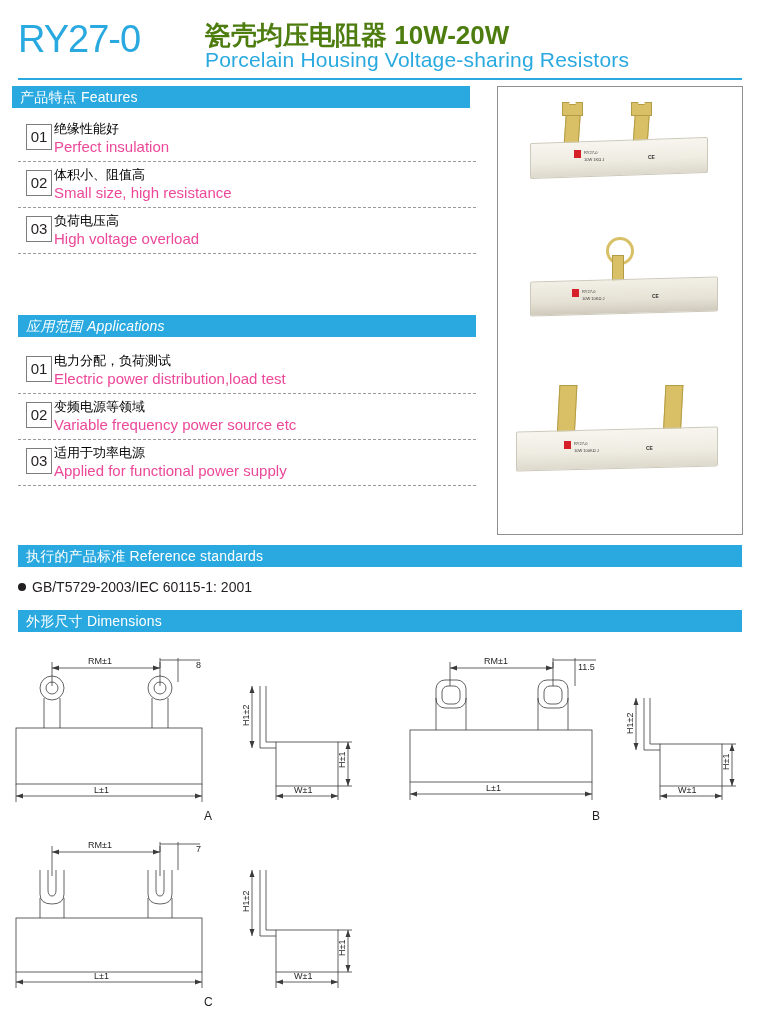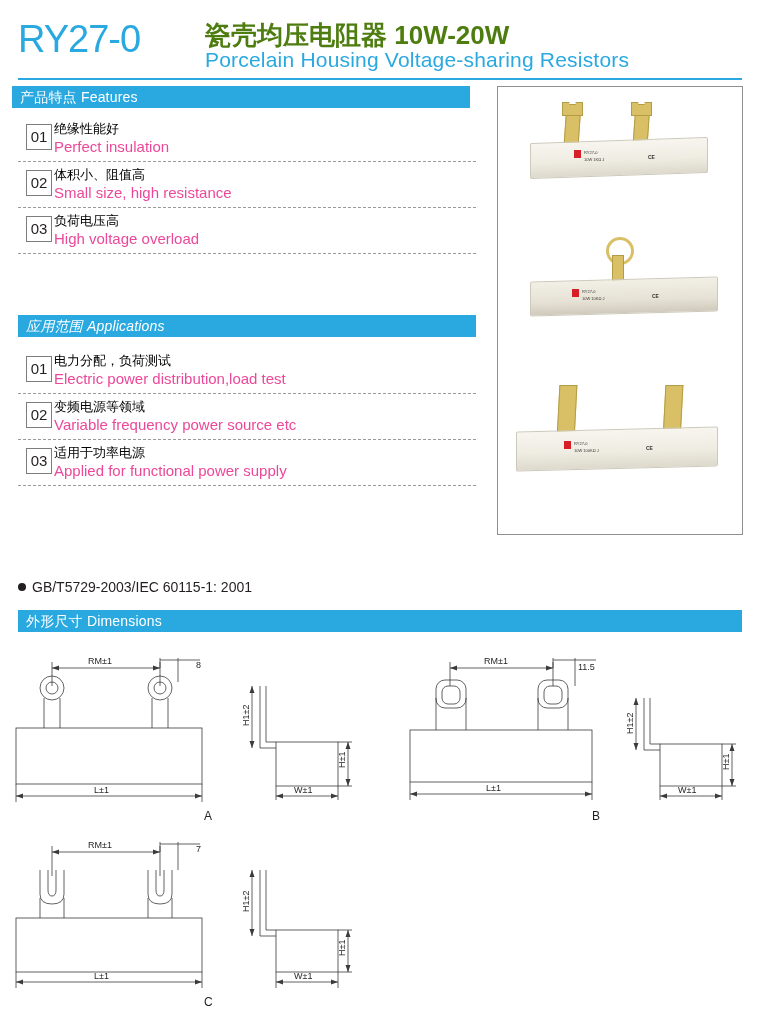--- a/index.html
+++ b/index.html
@@ -186,20 +186,21 @@
       <div class="lug" style="left:148px;top:6px;width:16px;height:52px;transform:skewX(-3deg);"></div>
       <div class="res-body" style="left:0px;top:50px;width:200px;height:38px;transform:skewY(-1.5deg);"></div>
       <div class="res-logo" style="left:48px;top:62px;"></div>
       <div class="res-label" style="left:58px;top:62px;">RY27-0</div>
       <div class="res-label" style="left:58px;top:69px;">10W 100KΩ J</div>
       <div class="res-ce" style="left:130px;top:66px;">CE</div>
     </div>
 
   </div>
 
+  <div class="bar" style="left:18px;top:545px;width:724px;">执行的产品标准 Reference standards</div>
   <div class="std-line" style="top:579px;">
     <span class="bullet"></span><span>GB/T5729-2003/IEC 60115-1: 2001</span>
   </div>
 
   <div class="bar" style="left:18px;top:610px;width:724px;">外形尺寸 Dimensions</div>
 
   <div class="dimarea">
     <svg width="760" height="383" viewBox="0 0 760 383" xmlns="http://www.w3.org/2000/svg">
       <g stroke="#3b3b3b" stroke-width="0.8" fill="none" font-family="Liberation Sans, sans-serif" font-size="9">
 

